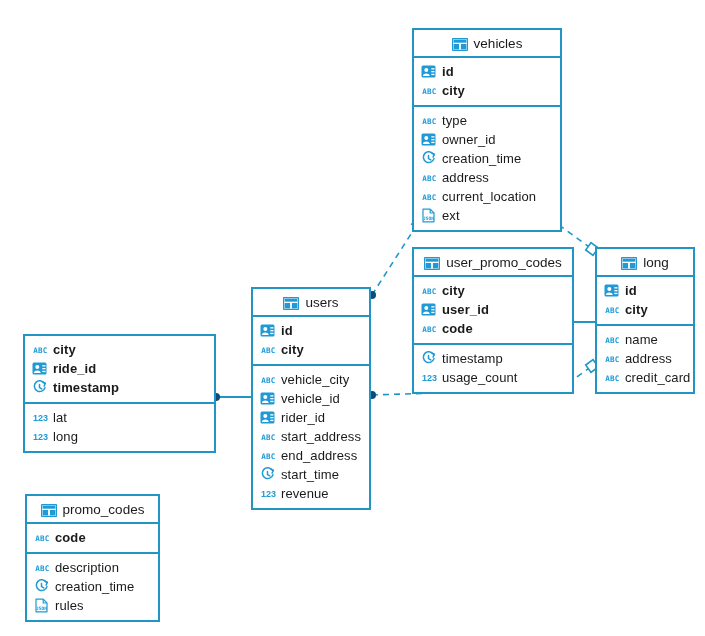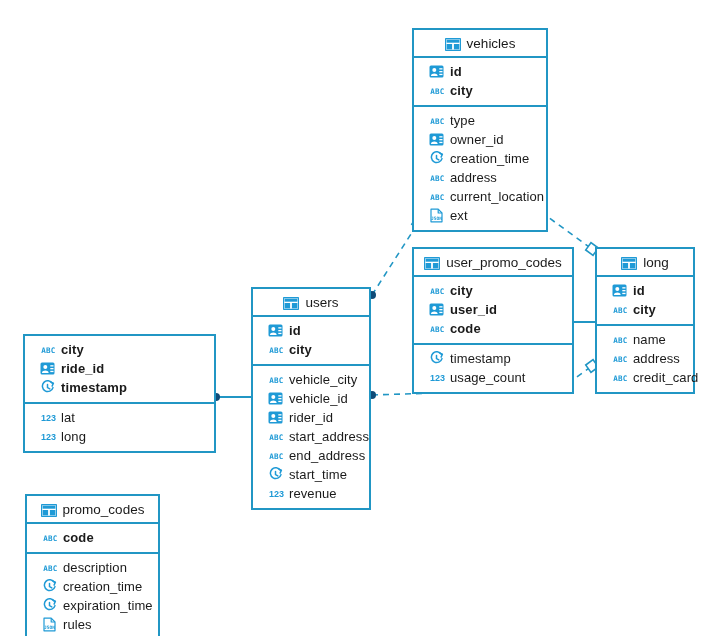--- a/index.html
+++ b/index.html
@@ -42,21 +42,21 @@
     gap: 6px;
     background: #ffffff;
     padding: 0 8px;
   }
   .entity-title {
     font-size: 13.5px;
     color: #1a1a1a;
     white-space: nowrap;
   }
   .section {
-    padding: 4px 0 5px 8px;
+    padding: 4px 0 5px 0;
   }
   .section.keys {
     border-bottom: 2px solid #2196c4;
   }
   .field {
     display: flex;
     align-items: center;
     gap: 6px;
     height: 19px;
     padding: 0 8px 0 7px;
@@ -107,21 +107,21 @@
         <path d="M 372,395 L 560,389 L 592,366" fill="none" stroke="#2196c4" stroke-width="1.6" stroke-dasharray="6,5"></path>
         <circle cx="372" cy="395" r="4" fill="#0f4b78"></circle>
         <rect x="587.5" y="361.5" width="9" height="9" fill="#ffffff" stroke="#2196c4" stroke-width="1.6" transform="rotate(-35.7 592 366)"></rect>
       </g>
       <g>
         <path d="M 216,397 L 251,397" fill="none" stroke="#2196c4" stroke-width="1.8"></path>
         <circle cx="216" cy="397" r="4" fill="#0f4b78"></circle>
       </g>
     </svg>
   <div id="entity-layer">
-      <div class="entity" style="left: 412px; top: 28px; width: 136px; text-align: center;">
+      <div class="entity" style="left: 412px; top: 28px; width: 150px; text-align: center;">
         <div class="entity-header">
           <span class="tbl-icon"><svg width="16" height="13" viewBox="0 0 16 13">
               <rect x="0.5" y="0.5" width="15" height="12" rx="1" fill="#ffffff" stroke="#1f9ad6" stroke-width="1.3"></rect>
               <rect x="1.6" y="1.6" width="12.8" height="3.1" fill="#1f9ad6"></rect>
               <rect x="1.6" y="6" width="5.5" height="5.4" fill="#1f9ad6"></rect>
               <rect x="8.9" y="6" width="5.5" height="5.4" fill="#1f9ad6"></rect>
             </svg></span>
           <span class="entity-title">vehicles</span>
         </div>
         <div class="section keys">
@@ -521,30 +521,20 @@
                 <path d="M12.4 3.3 A5.4 5.4 0 1 0 13 7.6" fill="none" stroke="#1f9ad6" stroke-width="1.5" stroke-linecap="round"></path>
                 <path d="M10.4 1.9 L13.4 3.2 L12.1 6.1" fill="none" stroke="#1f9ad6" stroke-width="1.5" stroke-linecap="round" stroke-linejoin="round"></path>
                 <path d="M7.5 4.6 L7.5 7.6 L9.8 8.9" fill="none" stroke="#1f9ad6" stroke-width="1.5" stroke-linecap="round"></path>
               </svg>
             </span>
             <span class="field-name">creation_time</span>
           </div>
           <div class="field">
             <span class="ticon">
               <svg width="15" height="15" viewBox="0 0 15 15">
-                <path d="M12.4 3.3 A5.4 5.4 0 1 0 13 7.6" fill="none" stroke="#1f9ad6" stroke-width="1.5" stroke-linecap="round"></path>
-                <path d="M10.4 1.9 L13.4 3.2 L12.1 6.1" fill="none" stroke="#1f9ad6" stroke-width="1.5" stroke-linecap="round" stroke-linejoin="round"></path>
-                <path d="M7.5 4.6 L7.5 7.6 L9.8 8.9" fill="none" stroke="#1f9ad6" stroke-width="1.5" stroke-linecap="round"></path>
-              </svg>
-            </span>
-            <span class="field-name">expiration_time</span>
-          </div>
-          <div class="field">
-            <span class="ticon">
-              <svg width="15" height="15" viewBox="0 0 15 15">
                 <path d="M2 1.2 H9.2 L13 5 V13.8 H2 Z" fill="#ffffff" stroke="#1f9ad6" stroke-width="1.2" stroke-linejoin="round"></path>
                 <path d="M9.2 1.2 V5 H13" fill="none" stroke="#1f9ad6" stroke-width="1.2" stroke-linejoin="round"></path>
                 <text x="7.5" y="12.4" font-family="DejaVu Sans Mono, monospace" font-size="4.6" font-weight="bold" fill="#1f9ad6" text-anchor="middle">JSON</text>
               </svg>
             </span>
             <span class="field-name">rules</span>
           </div>
         </div>
       </div>
     </div>

